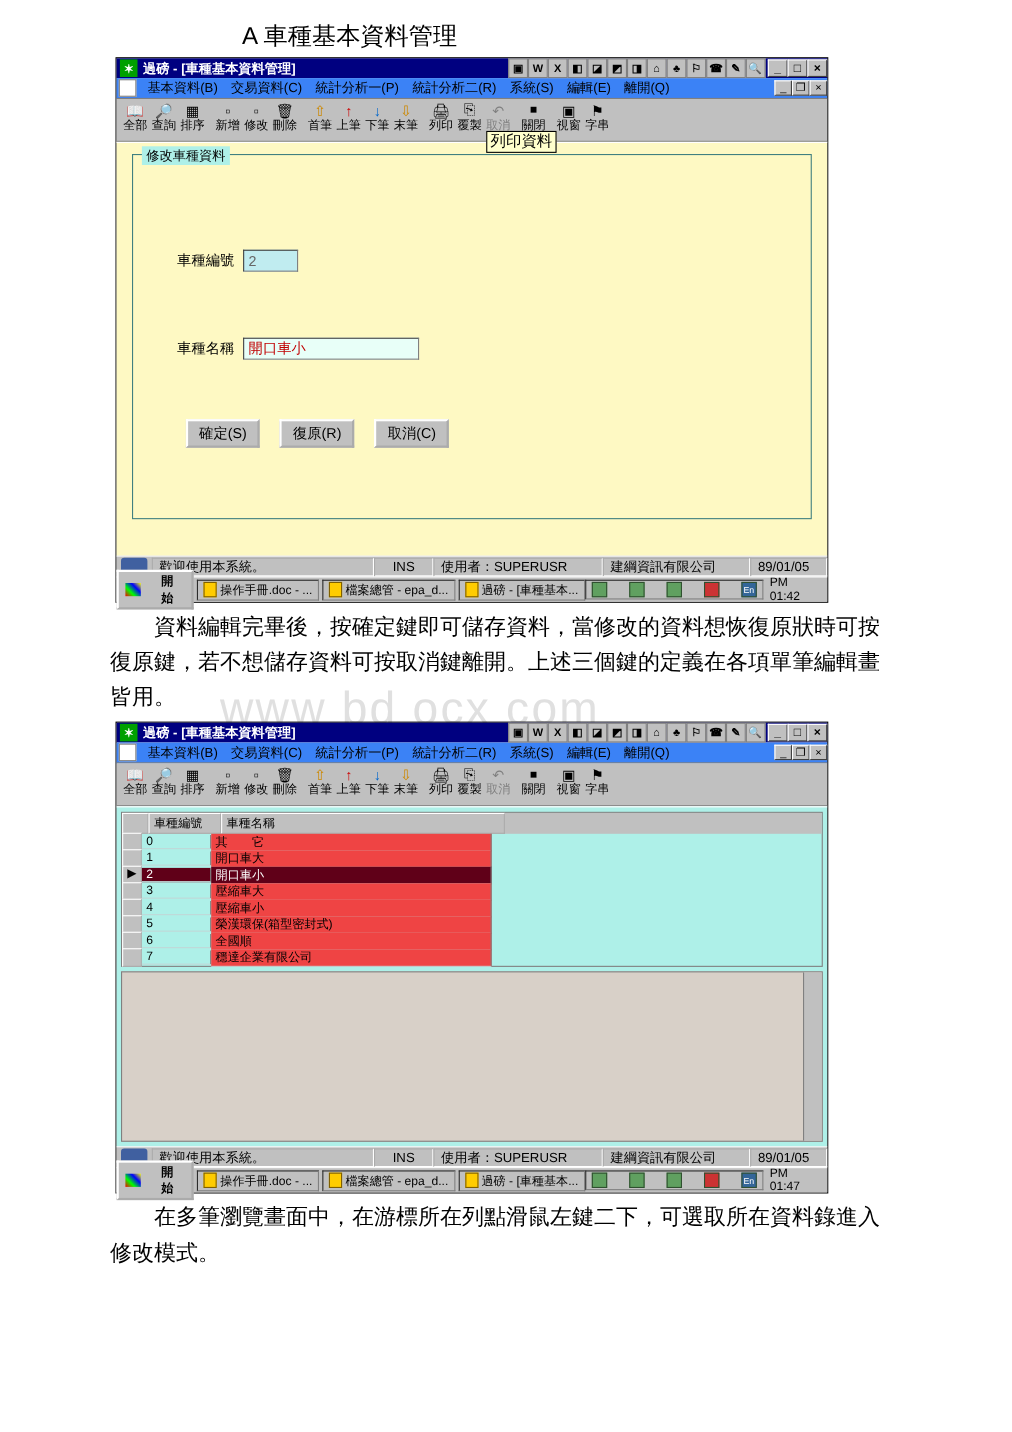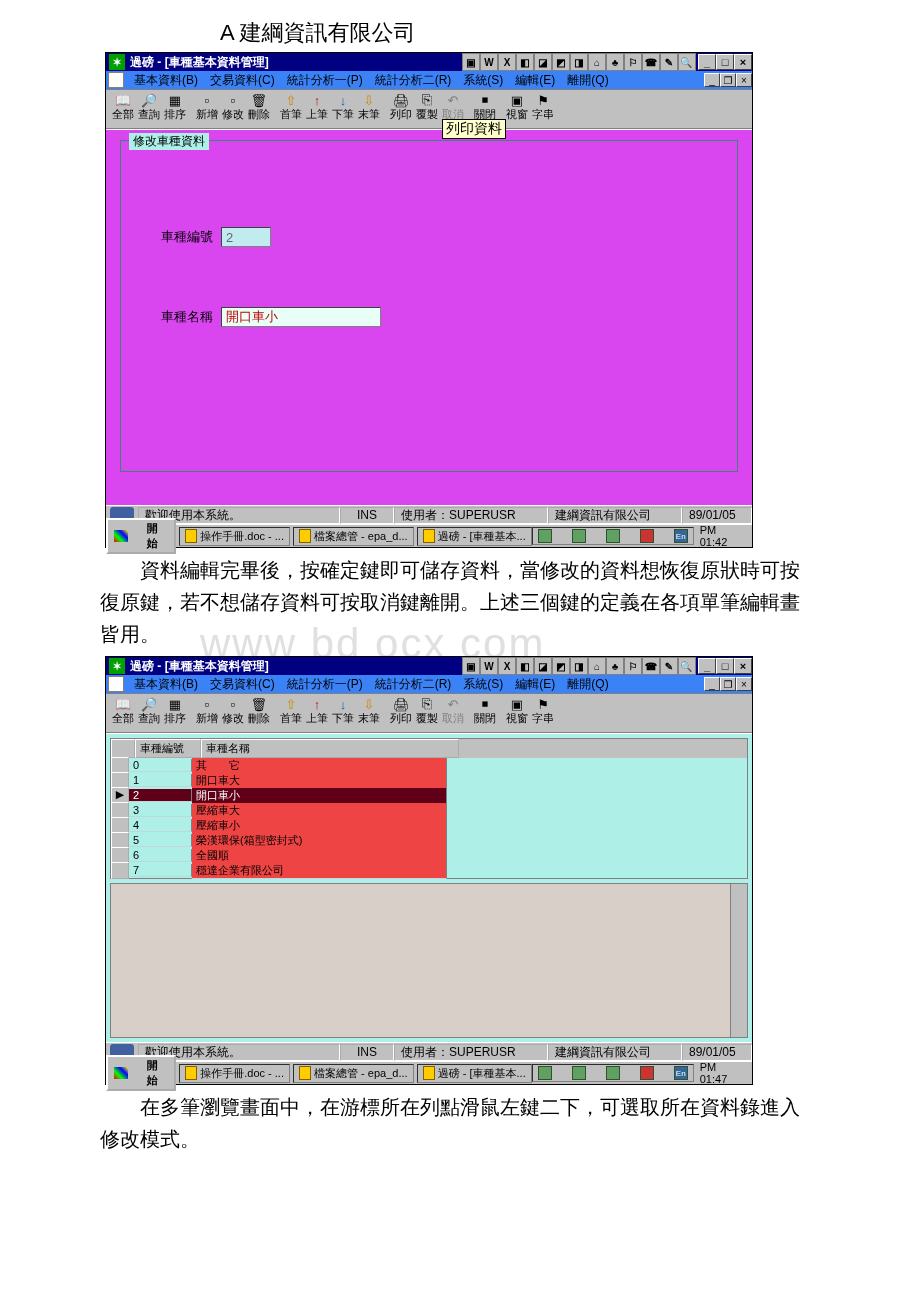--- a/index.html
+++ b/index.html
@@ -91,21 +91,21 @@
     font-size:13px;
   }
   .tbtn .lb { font-size:11px; line-height:12px; }
   .tbtn.disabled { color:#808080; }
   .tsep { width:6px; }
   .tooltip-fake {
     position:absolute; left:336px; top:66px; background:#ffffcc;
     border:1px solid #000; font-size:14px; padding:0 3px; z-index:5;
   }
   .client-edit {
-    background:#d946ef; height:355px; padding:10px 14px; position:relative;
+    background:#fef9c3; height:355px; padding:10px 14px; position:relative;
     border-top:1px solid #fff;
   }
   .groupbox {
     border:1px solid #408080; height:330px; position:relative;
   }
   .groupbox .gtitle {
     position:absolute; top:-8px; left:8px; background:#aef0e8; padding:0 4px;
     font-size:12px;
   }
   .fld { position:absolute; display:flex; align-items:center; }
@@ -190,21 +190,21 @@
     width: 700px;
     margin: 6px 0 6px 100px;
     font-size: 20px;
     line-height: 1.6;
     text-indent: 2em;
   }
 </style>
 </head>
 <body>
 
-<div class="page-title">A 建綱資訊有限公司</div>
+<div class="page-title">A 車種基本資料管理</div>
 
 <div class="app-window">
   <div class="titlebar">
     <span class="tb-icon">✶</span>
     <span class="tb-title">過磅 - [車種基本資料管理]</span>
     <span class="tb-spacer"></span>
     <span class="tray-icons">
       <span class="ti">▣</span>
       <span class="ti">W</span>
       <span class="ti">X</span>
@@ -322,20 +322,25 @@
       <div class="fld" style="left:40px; top:86px;">
         <label>車種編號</label>
         <span class="txt" style="width:40px;">2</span>
       </div>
 
       <div class="fld" style="left:40px; top:166px;">
         <label>車種名稱</label>
         <span class="txt editable" style="width:150px;">開口車小</span>
       </div>
 
+      <div class="btnrow">
+        <span class="winbtn">確定(S)</span>
+        <span class="winbtn">復原(R)</span>
+        <span class="winbtn">取消(C)</span>
+      </div>
     </div>
   </div>
 
   <div class="statusbar">
     <span class="sicon"></span>
     <span class="scell grow">歡迎使用本系統。</span>
     <span class="scell" style="width:40px;justify-content:center">INS</span>
     <span class="scell" style="width:140px">使用者：SUPERUSR</span>
     <span class="scell" style="width:120px">建綱資訊有限公司</span>
     <span class="scell" style="width:56px">89/01/05</span>

